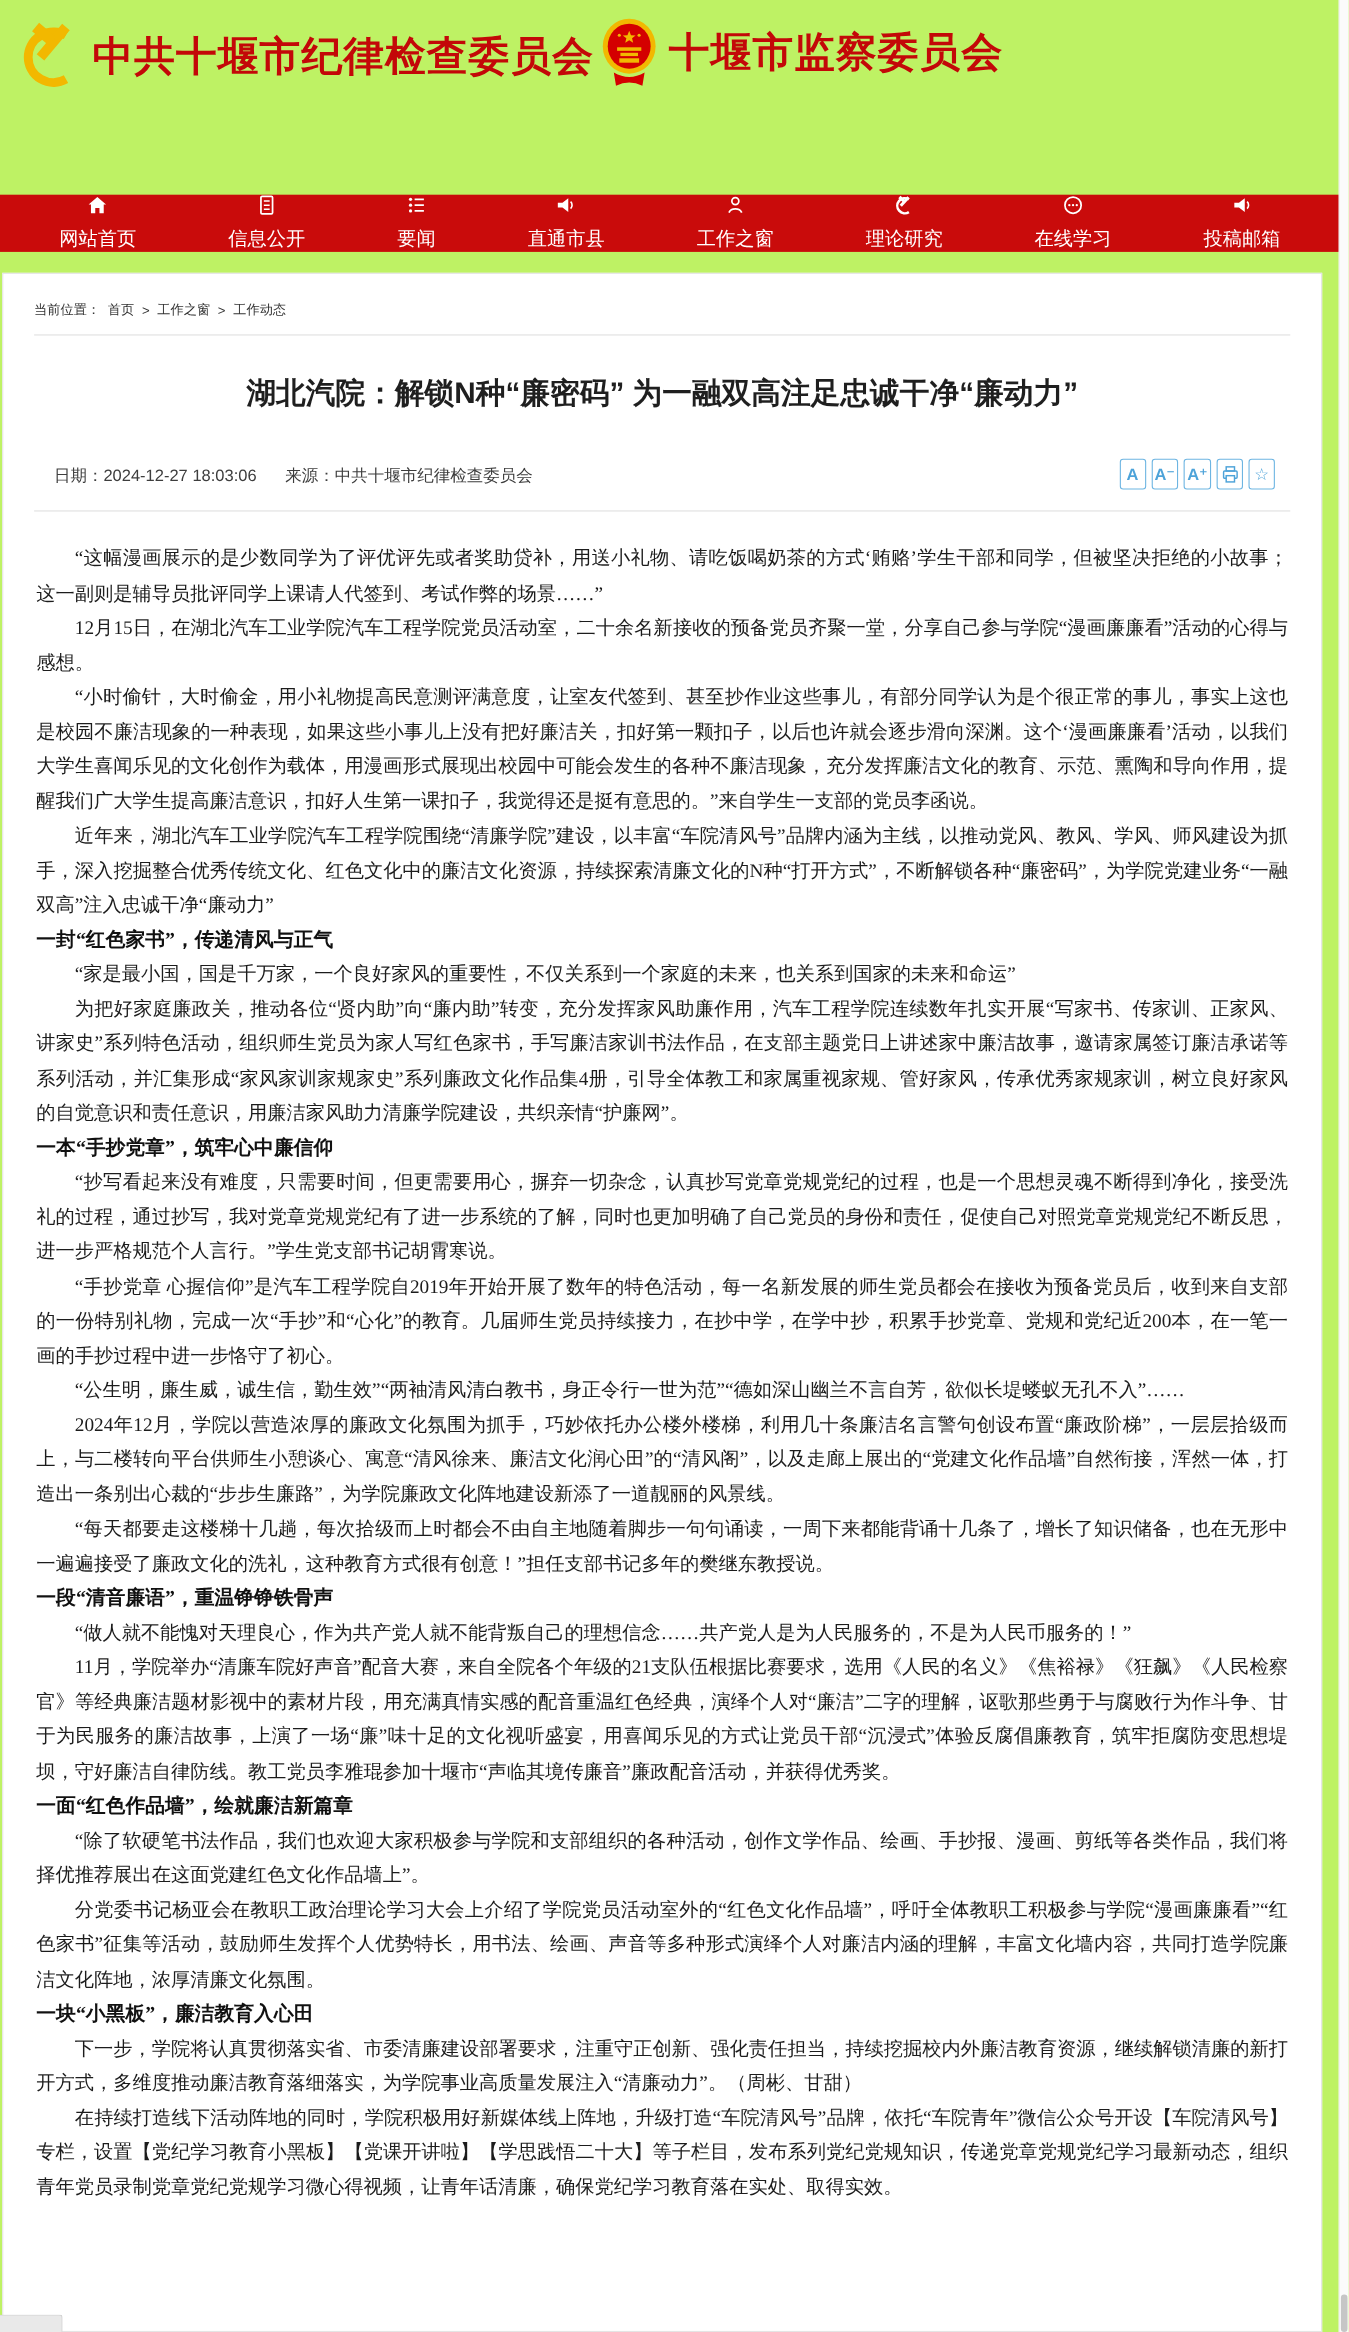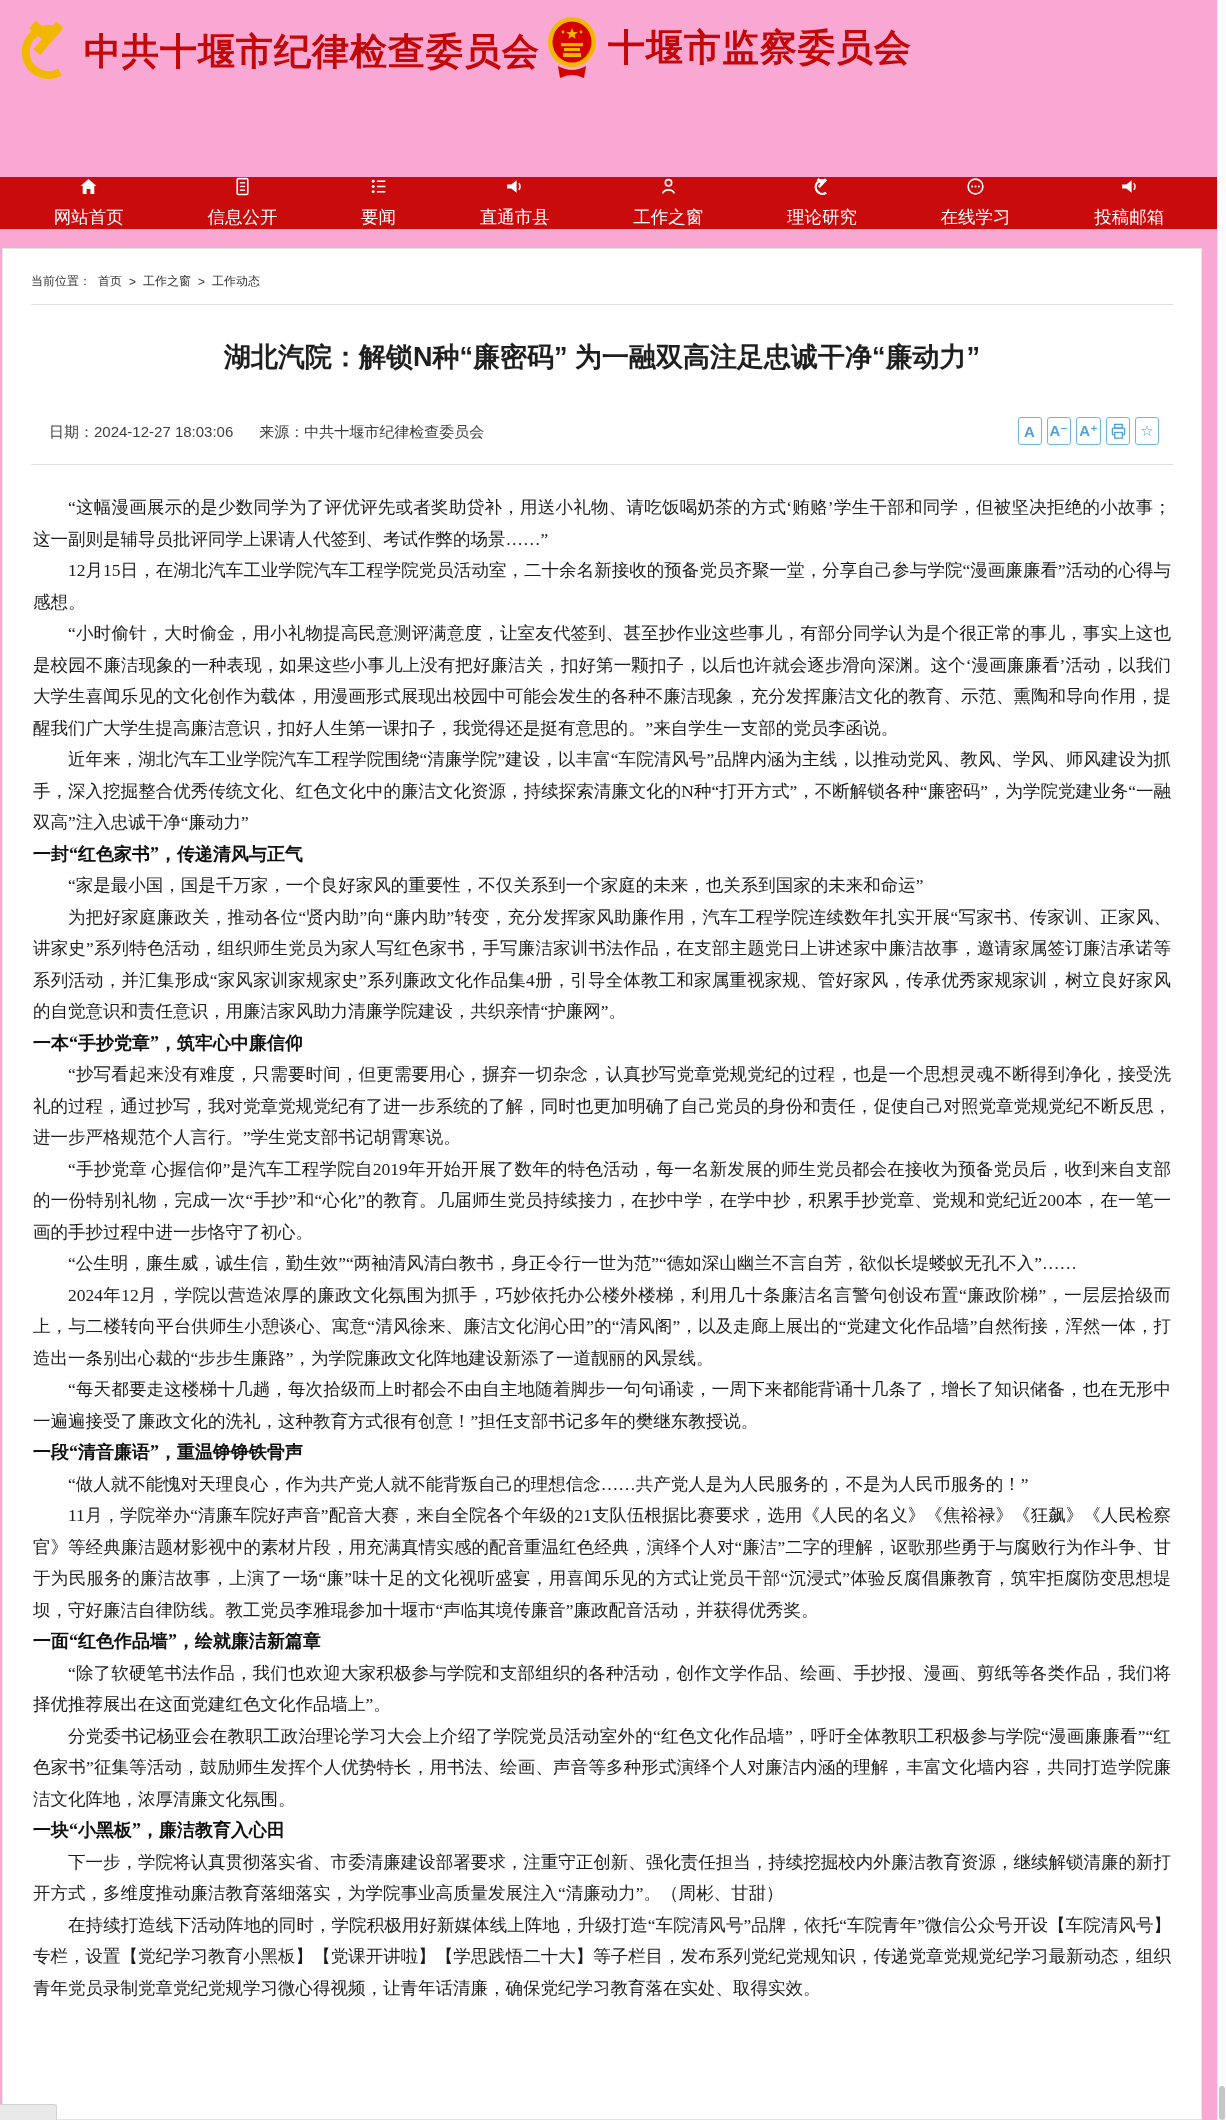--- a/index.html
+++ b/index.html
@@ -1,17 +1,17 @@
 <!DOCTYPE html>
 <html><head>
 <meta charset="utf-8">
 <style>
   html,body{margin:0;padding:0;background:#fff;}
   body{width:1226px;font-family:"Liberation Sans","DejaVu Sans",sans-serif;}
-  .page{position:relative;width:1226px;height:2120px;background:#f9a8d4;overflow:hidden;}
+  .page{position:relative;width:1226px;height:2120px;background:#bef264;overflow:hidden;}
 
   
   .brand-left{position:absolute;left:14px;top:16px;display:flex;align-items:center;gap:10px;}
   .brand-right{position:absolute;left:546px;top:16px;display:flex;align-items:center;gap:10px;}
   .org-title{font-size:37px;font-weight:bold;color:#c30808;letter-spacing:1px;white-space:nowrap;}
   .party-logo{width:60px;height:72px;}
   .national-logo{width:52px;height:64px;}
 
   .search-wrap{position:absolute;left:985px;top:132px;display:flex;align-items:flex-start;margin-top:48px;}
   .search-input{width:172px;height:26px;border:1px solid #a9a9a9;font-size:14px;padding:0 8px;outline:none;color:#333;}

